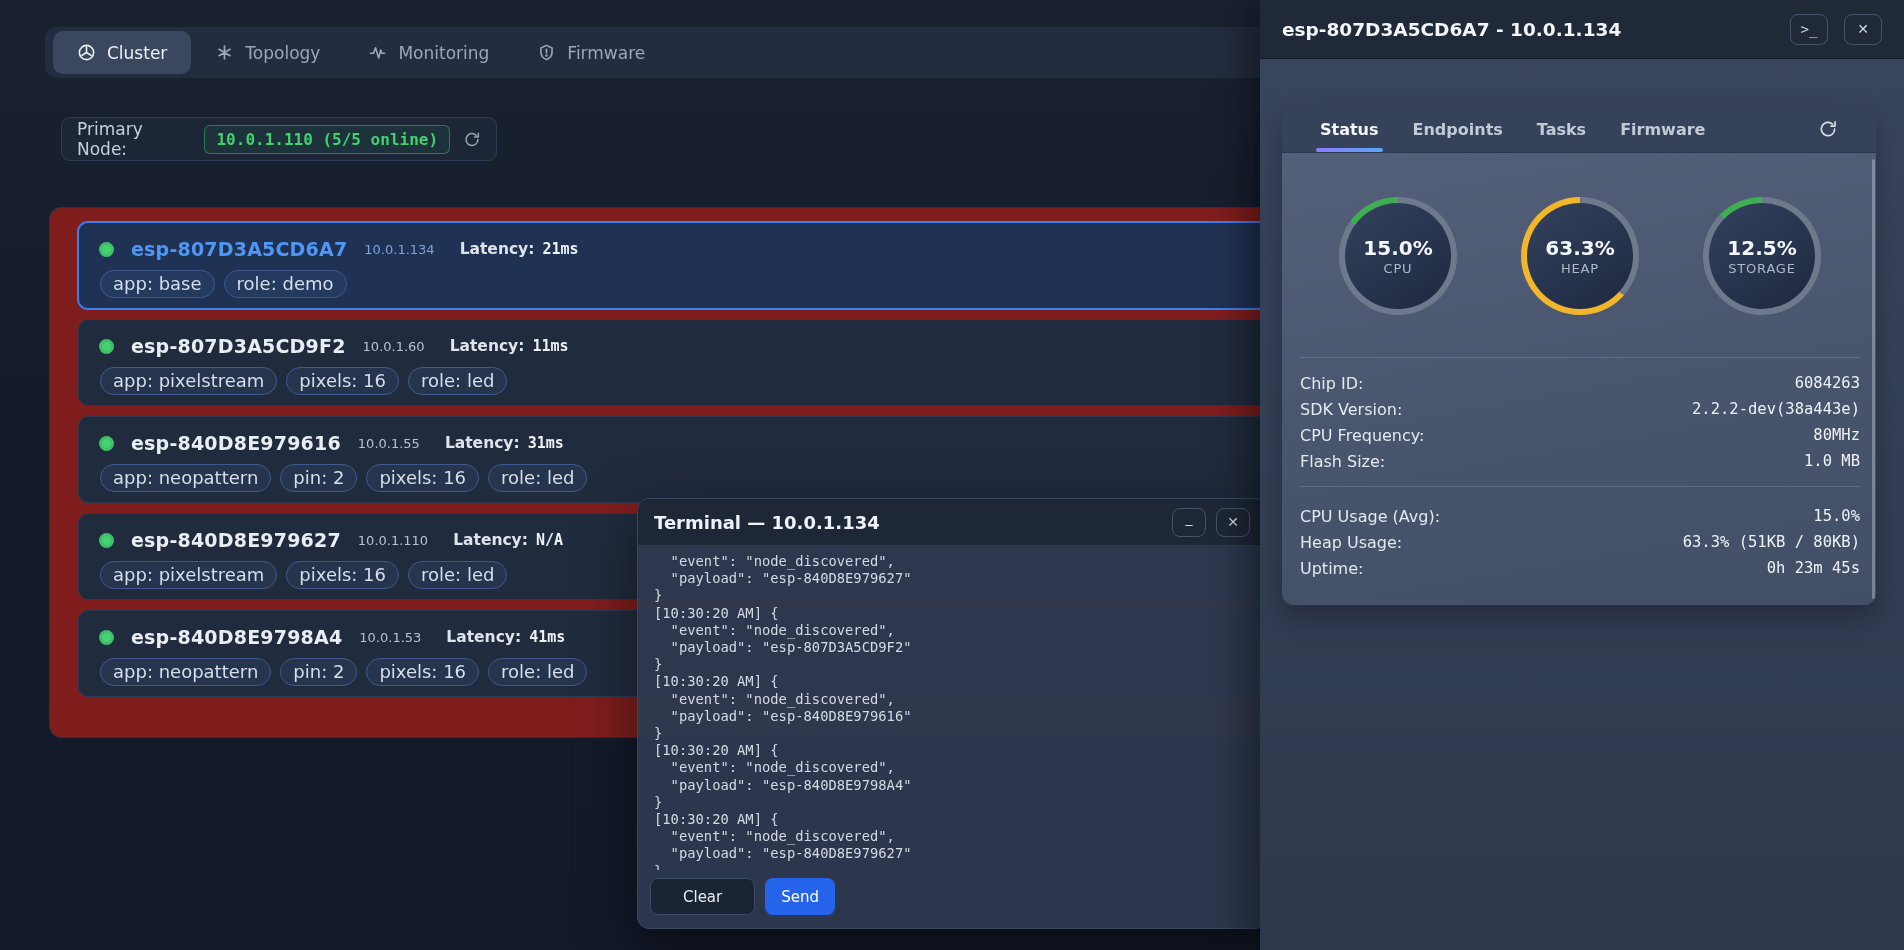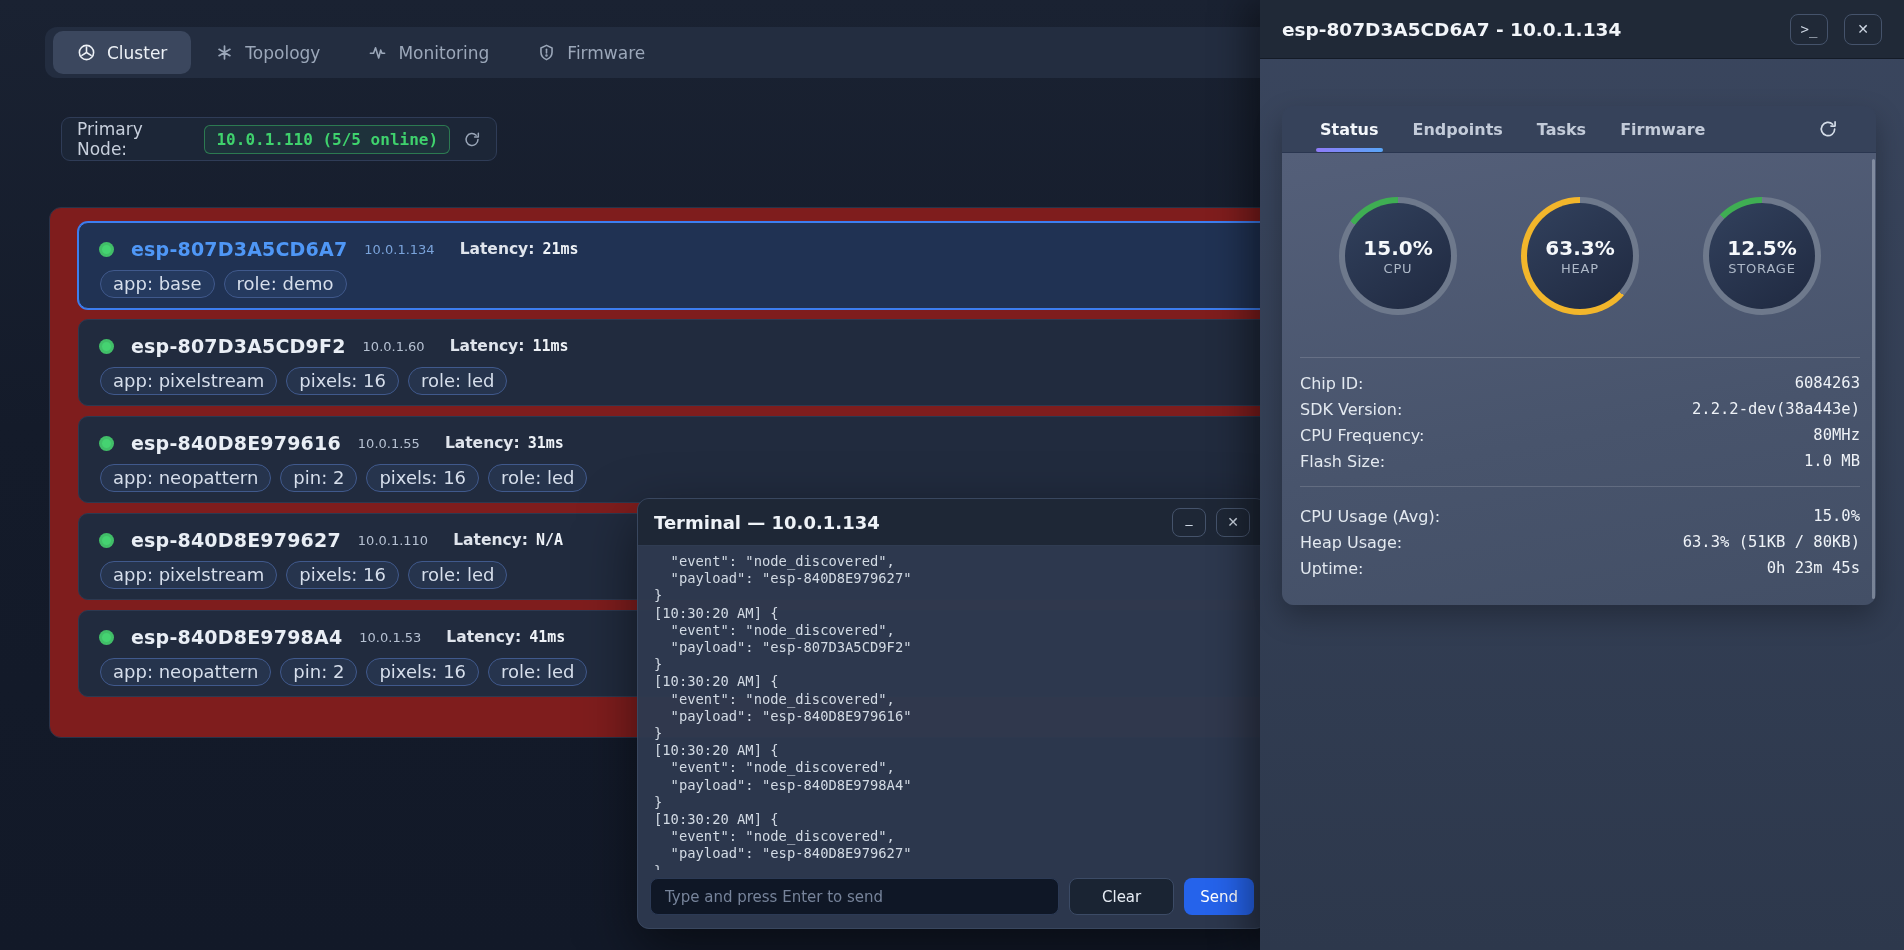--- a/index.html
+++ b/index.html
@@ -328,21 +328,20 @@
       <div class="t-line">  "event": "node_discovered",</div>
       <div class="t-line">  "payload": "esp-840D8E9798A4"</div>
       <div class="t-line">}</div>
       <div class="t-line">[10:30:20 AM] {</div>
       <div class="t-line">  "event": "node_discovered",</div>
       <div class="t-line">  "payload": "esp-840D8E979627"</div>
       <div class="t-line">}</div>
       <div class="t-scrollthumb"></div>
     </div>
     <div class="t-footer">
-      <input class="t-input" placeholder="Type and press Enter to send" style="">
       <button class="btn-outline">Clear</button>
       <button class="btn-primary">Send</button>
     </div>
   </div>
 
   <aside class="panel">
     <div class="p-header">
       <span class="p-title">esp-807D3A5CD6A7 - 10.0.1.134</span>
       <button class="sq-btn mono">
           <span>&gt;_</span>

